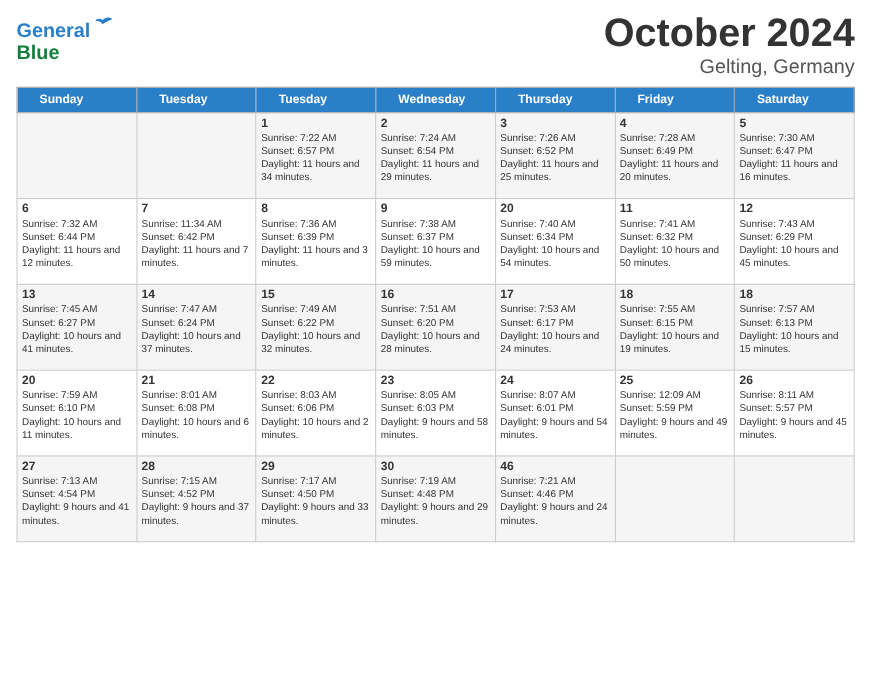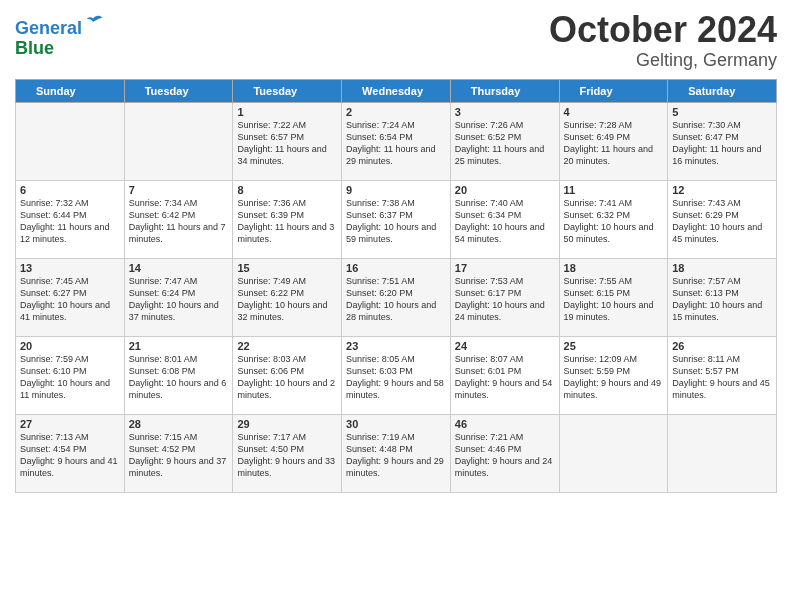--- a/index.html
+++ b/index.html
@@ -171,21 +171,21 @@
         <tr>
           <td>
             <span class="day-num">6</span>
             <div class="day-info">Sunrise: 7:32 AM
 Sunset: 6:44 PM
 Daylight: 11 hours
 and 12 minutes.</div>
           </td>
           <td>
             <span class="day-num">7</span>
-            <div class="day-info">Sunrise: 7:34 AM
+            <div class="day-info">Sunrise: 11:34 AM
 Sunset: 6:42 PM
 Daylight: 11 hours
 and 7 minutes.</div>
           </td>
           <td>
             <span class="day-num">8</span>
             <div class="day-info">Sunrise: 7:36 AM
 Sunset: 6:39 PM
 Daylight: 11 hours
 and 3 minutes.</div>

